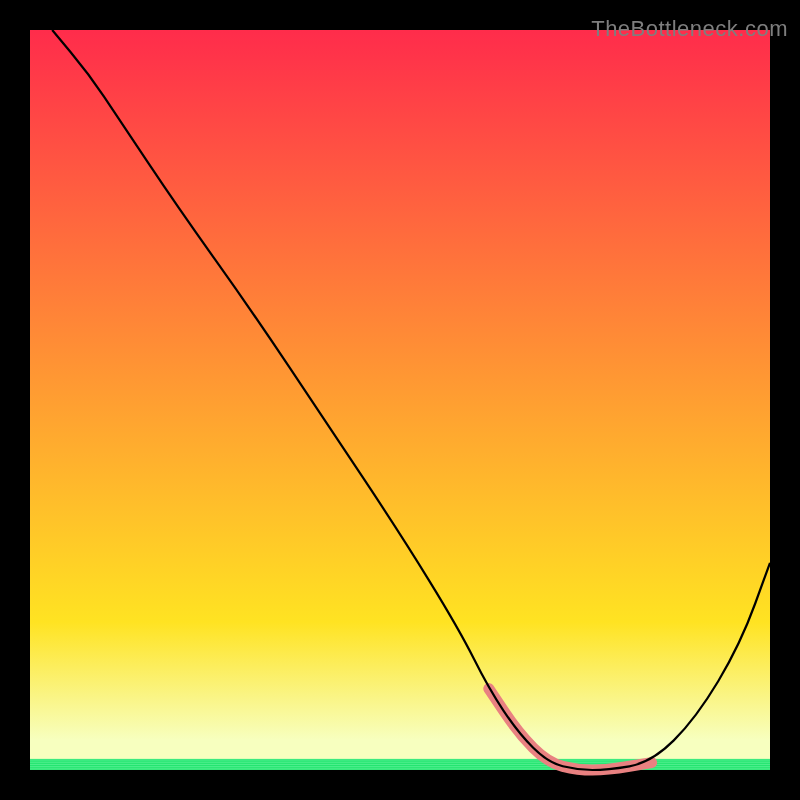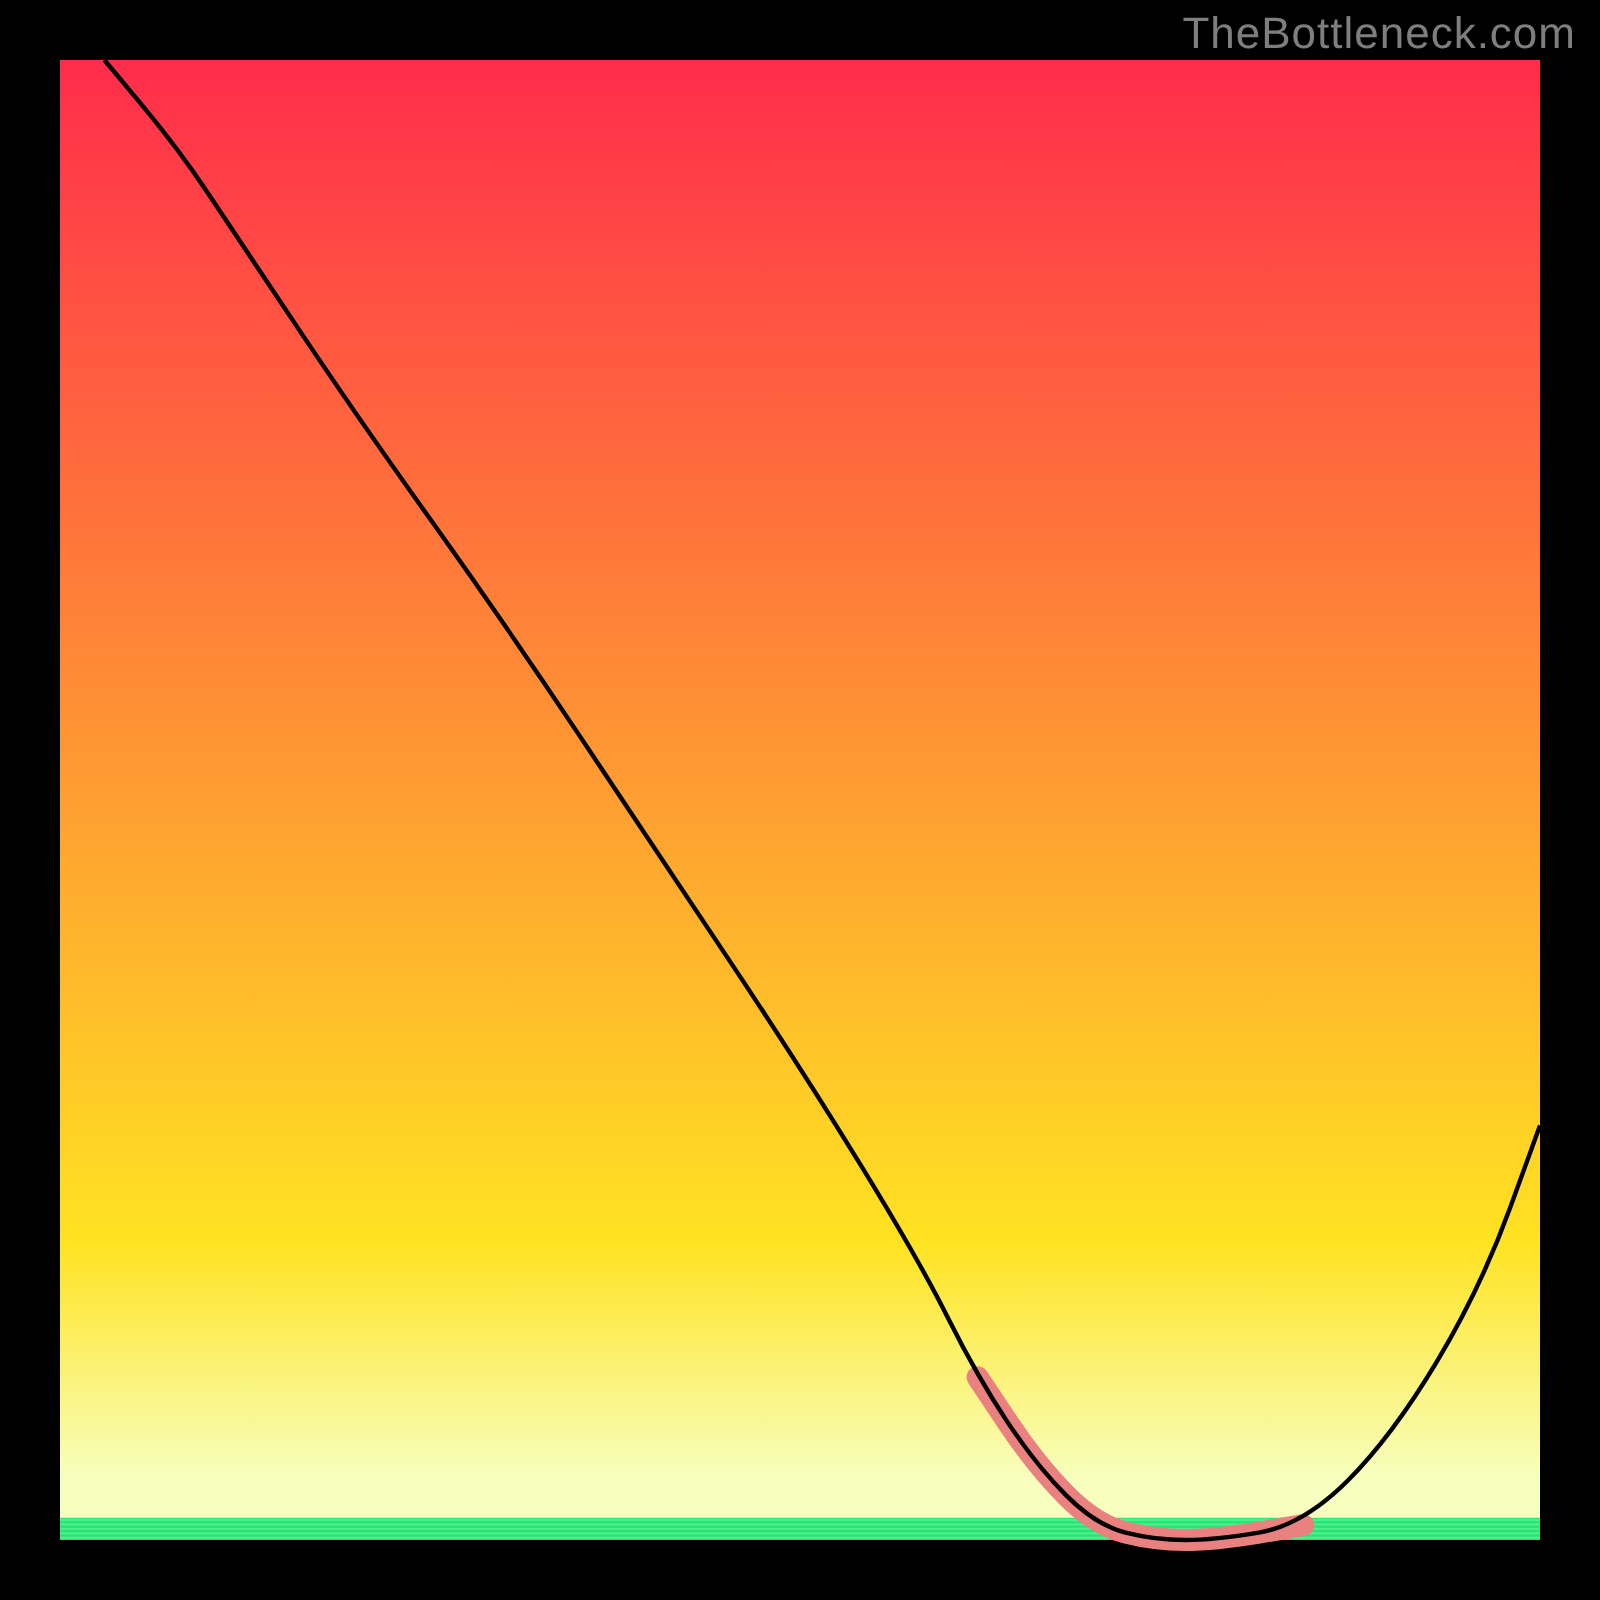--- a/index.html
+++ b/index.html
@@ -11,21 +11,21 @@
     overflow: hidden;
     font-family: Arial, Helvetica, sans-serif;
   }
   .root {
     position: relative;
     width: 800px;
     height: 800px;
   }
   .attribution {
     position: absolute;
-    top: 4px;
+    top: 16px;
     right: 12px;
     color: #7e7e7e;
     font-size: 22px;
     letter-spacing: 0.5px;
     z-index: 10;
     text-align: right;
   }
   svg {
     display: block;
   }

